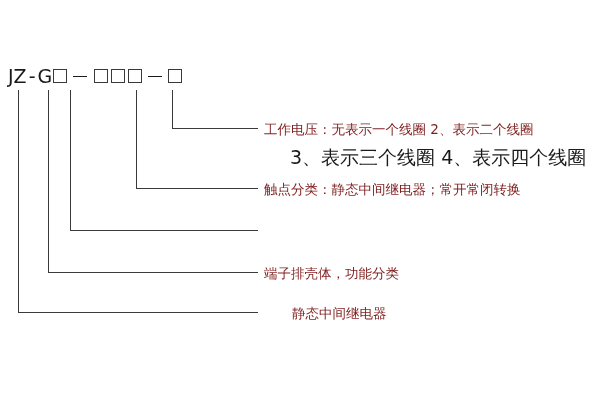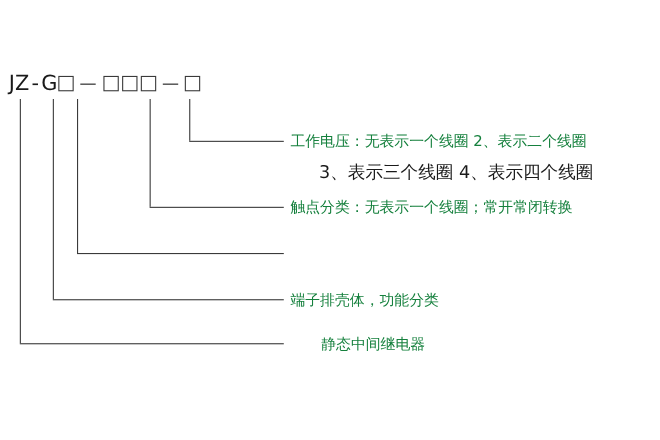--- a/index.html
+++ b/index.html
@@ -75,27 +75,27 @@
     position: absolute;
     height: 1px;
     background: #3a3a3a;
   }
 
   
   .label {
     position: absolute;
     font-size: 13.5px;
     line-height: 20px;
-    color: #15803d;
+    color: #7f1d1d;
     white-space: nowrap;
     font-family: "DejaVu Sans", "Liberation Sans", sans-serif;
   }
   .label-2ndline {
     position: absolute;
-    font-size: 16px;
+    font-size: 19px;
     line-height: 20px;
     color: #1a1a1a;
     white-space: nowrap;
   }
 </style>
 </head>
 <body>
 
 <div id="page">
 
@@ -126,20 +126,20 @@
 
   <div class="vline" style="left:48px; top:90px; height:182px;"></div>
   <div class="hline" style="left:48px; top:272px; width:210px;"></div>
 
   <div class="vline" style="left:18px; top:90px; height:222px;"></div>
   <div class="hline" style="left:18px; top:312px; width:240px;"></div>
 
   <div class="label" style="left:264px; top:119px;">工作电压：无表示一个线圈   2、表示二个线圈</div>
   <div class="label-2ndline" style="left:290px; top:147px;">3、表示三个线圈  4、表示四个线圈</div>
 
-  <div class="label" style="left:264px; top:179px;">触点分类：无表示一个线圈；常开常闭转换</div>
+  <div class="label" style="left:264px; top:179px;">触点分类：静态中间继电器；常开常闭转换</div>
 
 
   <div class="label" style="left:264px; top:263px;">端子排壳体，功能分类</div>
 
   <div class="label" style="left:264px; top:303px;padding-left:28px;">静态中间继电器</div>
 
 </div>
 
 </body></html>

